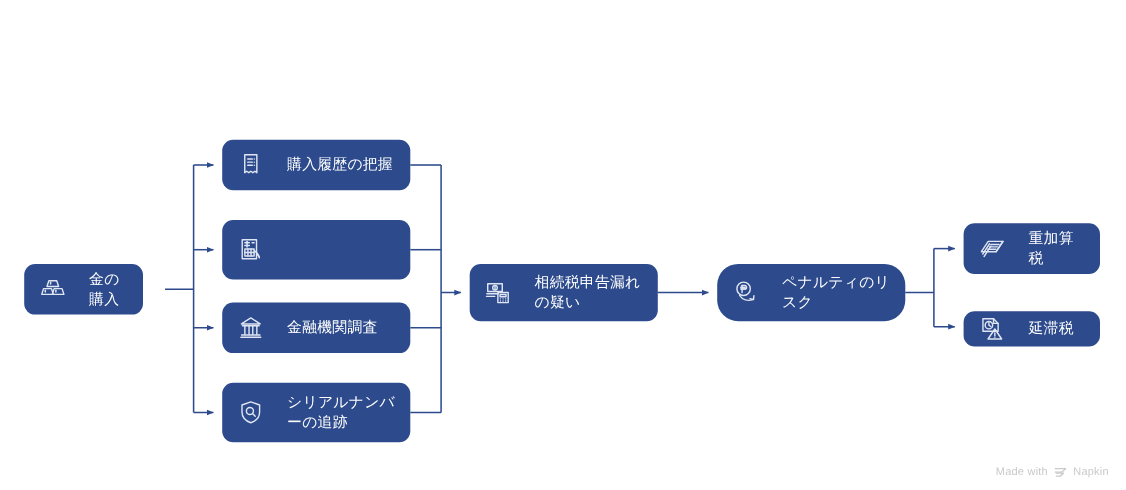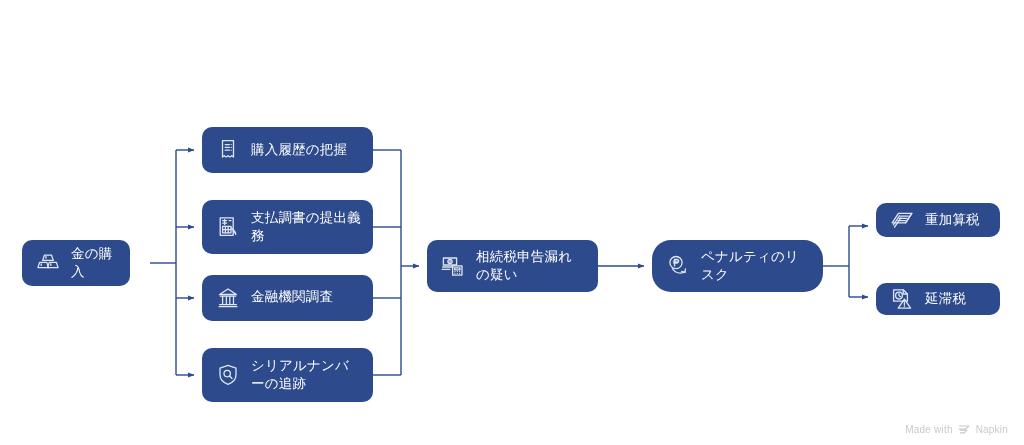--- a/index.html
+++ b/index.html
@@ -48,21 +48,21 @@
   }
 
   
   .node {
     position: absolute;
     box-sizing: border-box;
     background: #2c4a8c;
     border-radius: 10px;
     display: flex;
     align-items: center;
-    gap: 10px;
+    gap: 20px;
     padding: 0 12px 0 13px;
     color: #ffffff;
   }
   .node .ico {
     flex: 0 0 auto;
     width: 26px;
     height: 26px;
     display: block;
   }
   .node .ico svg {
@@ -74,25 +74,25 @@
     font-size: 13.5px;
     line-height: 1.33;
     color: #ffffff;
     letter-spacing: 0.2px;
   }
 
   
   #node-gold-purchase   { left: 22px;  top: 240px; width: 108px; height: 46px; }
   #node-purchase-history{ left: 202px; top: 127px; width: 171px; height: 46px; }
   #node-payment-record  { left: 202px; top: 200px; width: 171px; height: 54px; }
-  #node-financial-inst  { left: 202px; top: 275px; width: 171px; height: 46px; font-family: Liberation Mono, monospace; }
+  #node-financial-inst  { left: 202px; top: 275px; width: 171px; height: 46px; }
   #node-serial-tracking { left: 202px; top: 348px; width: 171px; height: 54px; align-items: center; }
   #node-tax-suspicion   { left: 427px; top: 240px; width: 171px; height: 52px; justify-content: flex-end; }
   #node-penalty-risk    { left: 652px; top: 240px; width: 171px; height: 52px; border-radius: 19px; }
-  #node-heavy-tax       { left: 876px; top: 203px; width: 124px; height: 34px; }
+  #node-heavy-tax       { left: 876px; top: 203px; width: 124px; height: 46px; }
   #node-delinquent-tax  { left: 876px; top: 283px; width: 124px; height: 32px; }
 
   
   .watermark {
     position: absolute;
     right: 16px;
     bottom: 10px;
     display: flex;
     align-items: center;
     gap: 5px;
@@ -177,21 +177,20 @@
         <path d="M9.6 5.4 v5.2"></path>
         <path d="M14.2 6.6 h1.8"></path>
         <path d="M7.6 12.4 h8.4 v6.4 h-8.4 z"></path>
         <path d="M10.4 12.4 v6.4"></path>
         <path d="M13.2 12.4 v6.4"></path>
         <path d="M7.6 15.6 h8.4"></path>
         <path d="M16.2 13.8 c2.6 1.8 4 3.6 4.6 6.6"></path>
         <path d="M18.2 16.9 c1.1 0.5 1.8 1.4 2.2 2.4"></path>
       </svg>
     </span>
-    <span class="label">支払調書の提出義務</span>
   </div>
 
   <div class="node" id="node-financial-inst">
     <span class="ico">
       <svg viewBox="0 0 26 26" fill="none" stroke="#dfe5f2" stroke-width="1.3" stroke-linejoin="round" stroke-linecap="round">
         <path d="M13 4 L21.5 9.5 h-17 z"></path>
         <path d="M5.4 11.2 h15.2"></path>
         <path d="M7.6 11.6 v7.4"></path>
         <path d="M11.4 11.6 v7.4"></path>
         <path d="M14.8 11.6 v7.4"></path>

